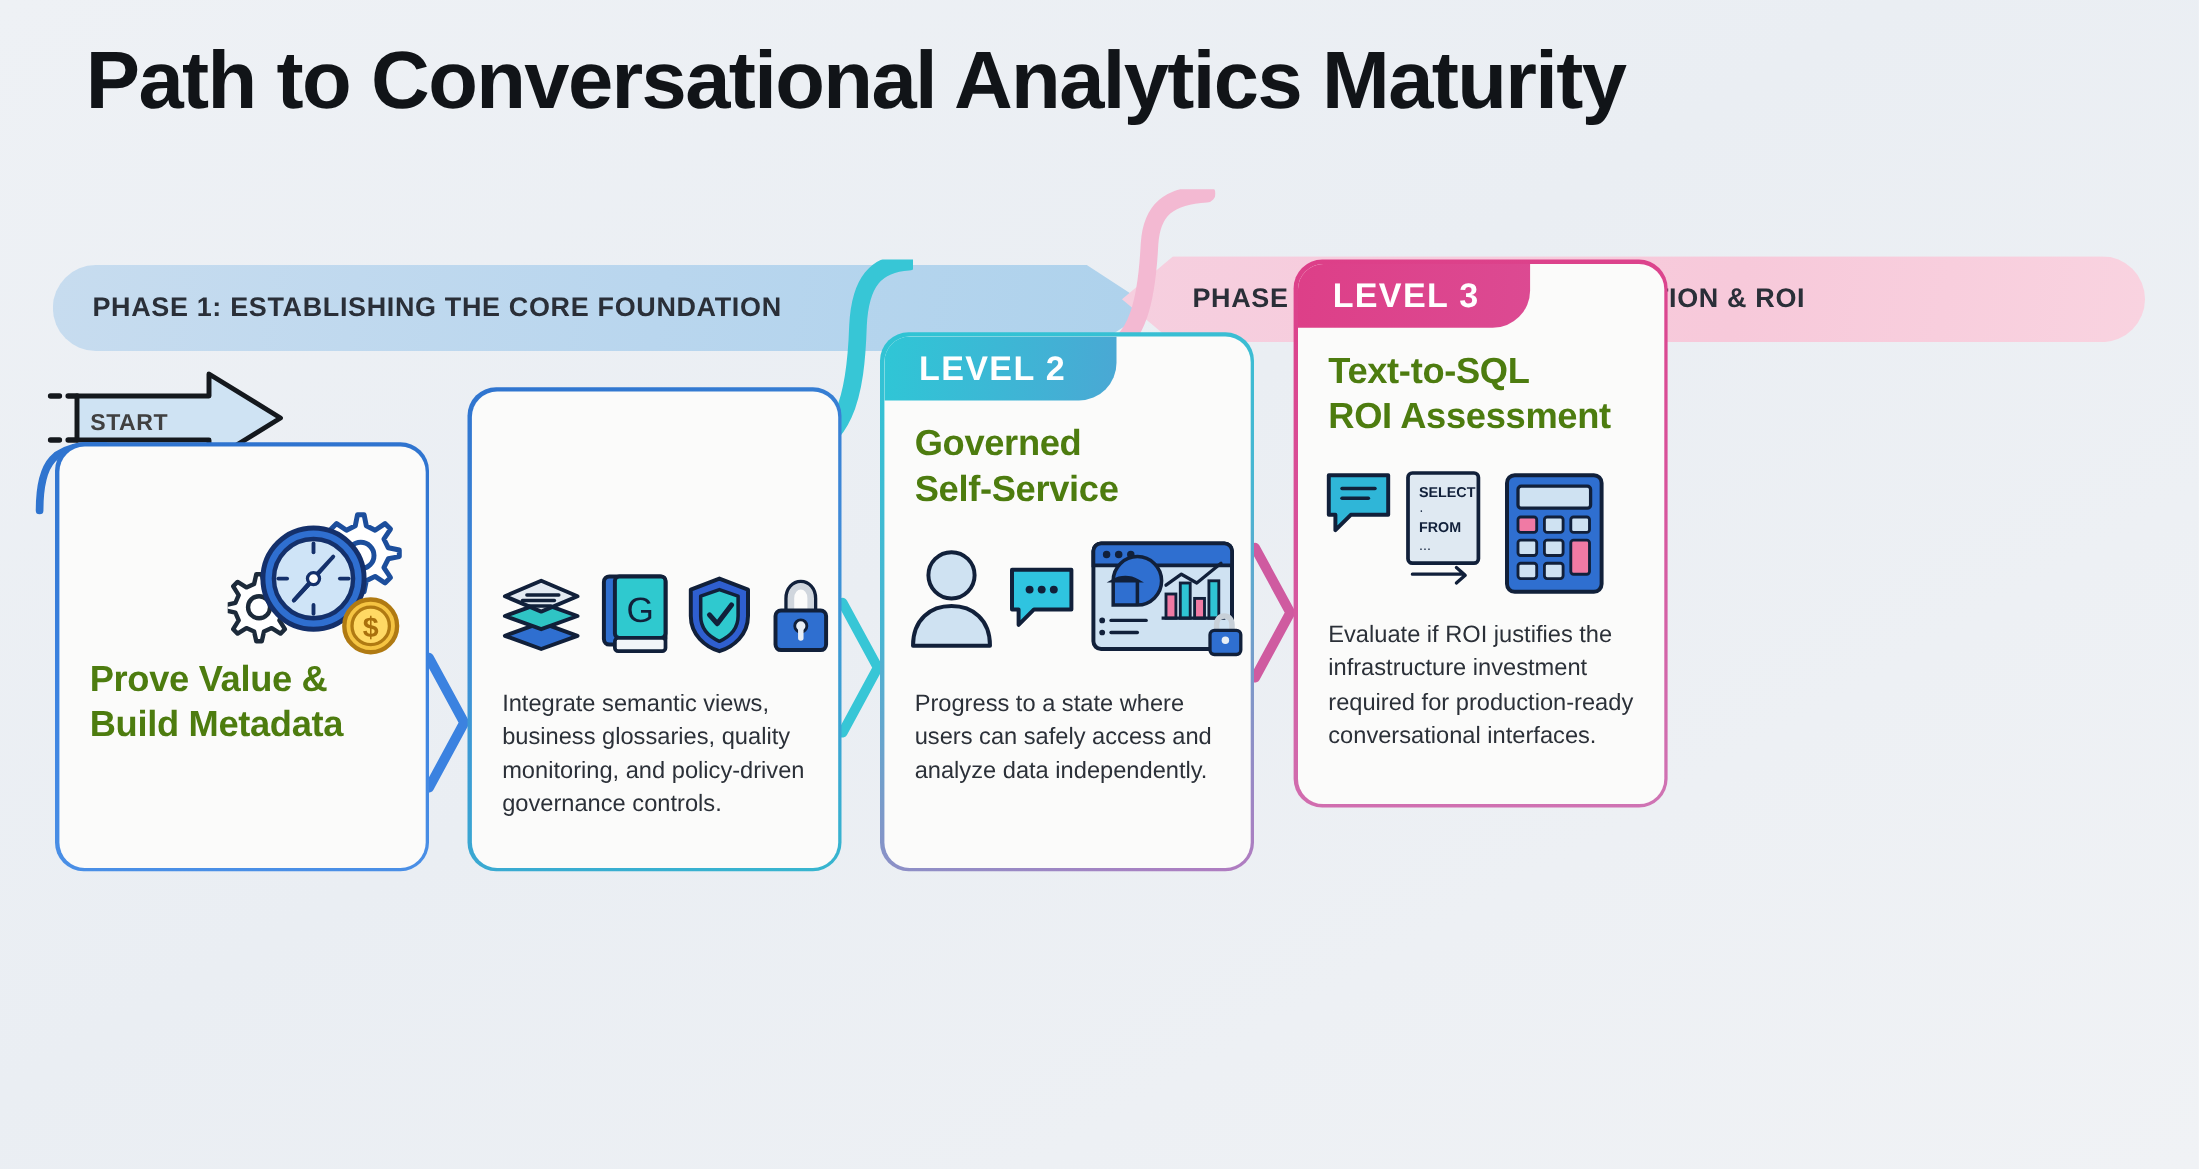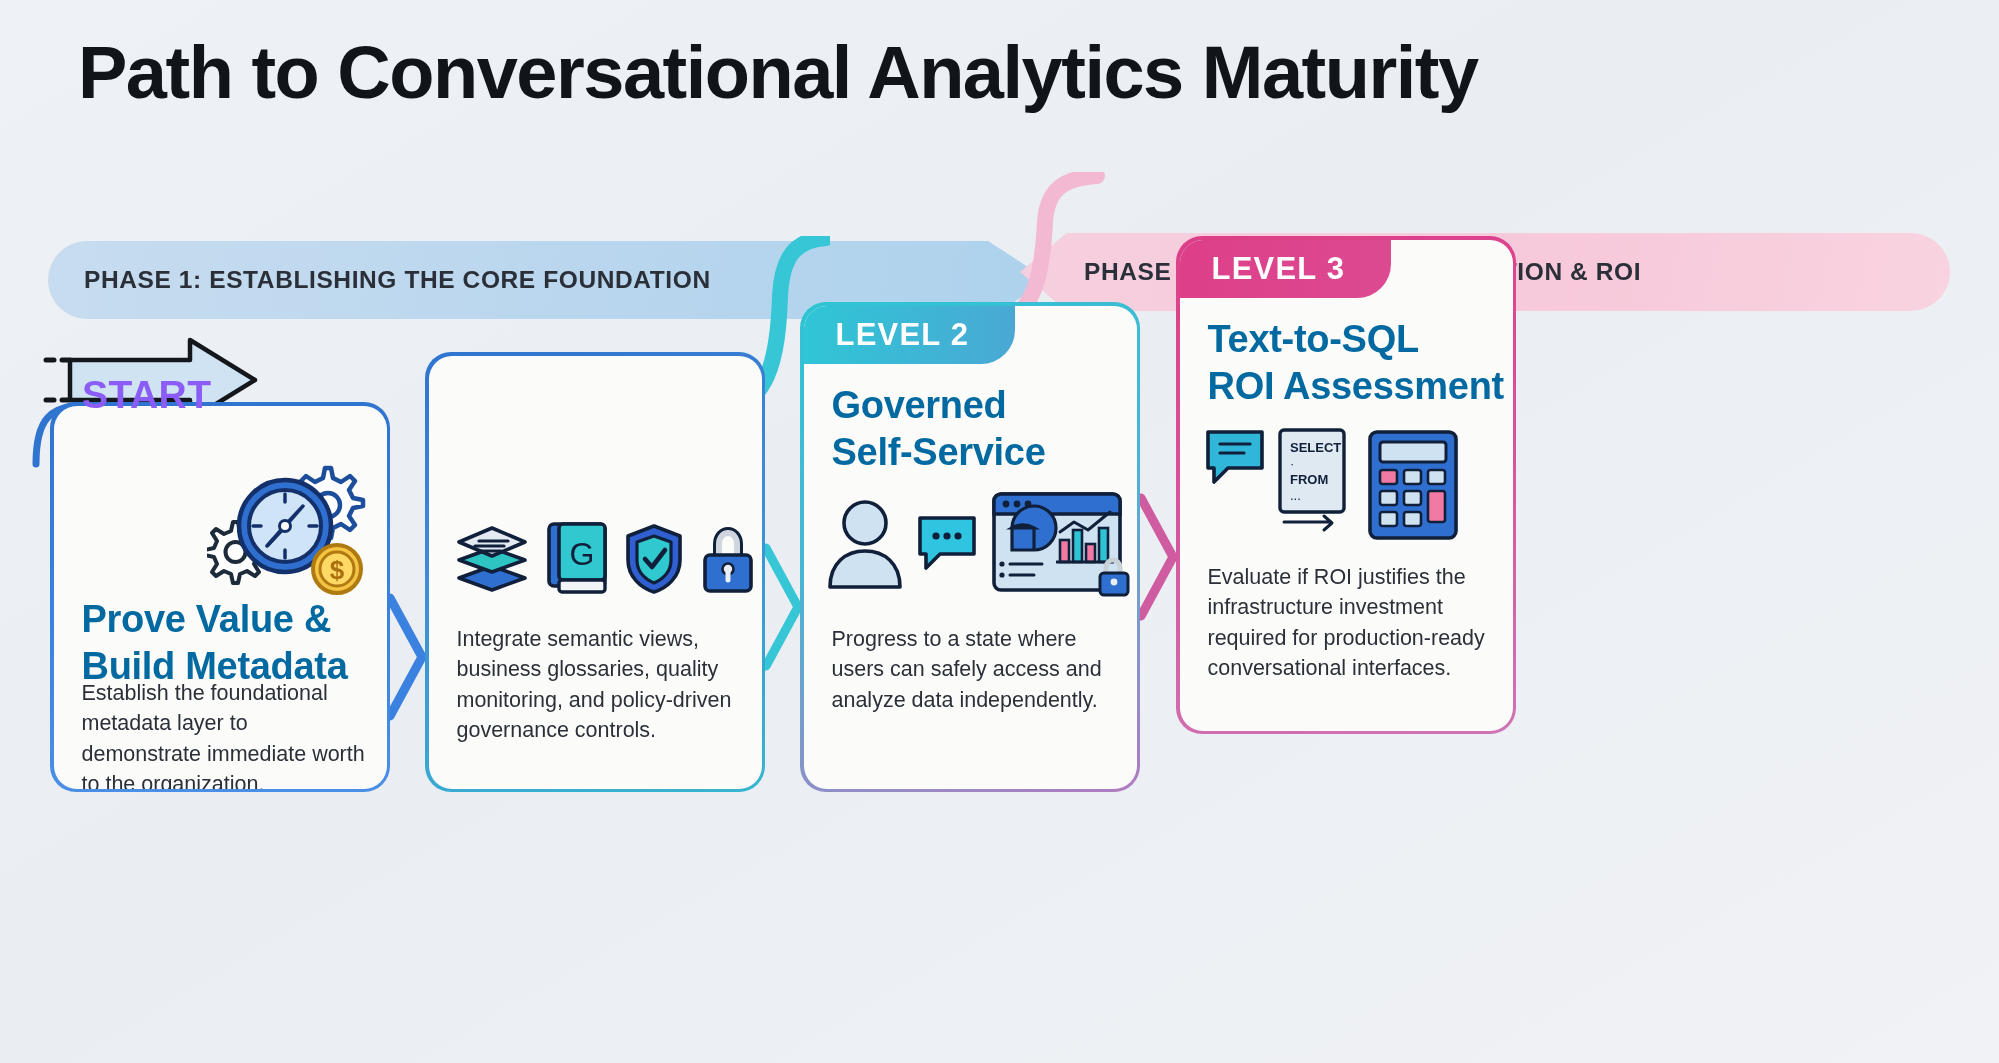--- a/index.html
+++ b/index.html
@@ -46,21 +46,21 @@
     background: linear-gradient(100deg, #f6cfdf 0%, #f7c9da 60%, #f9d3e0 100%);
     border-radius: 40px;
     padding-left: 64px;
     clip-path: polygon(5% 0, 100% 0, 100% 100%, 5% 100%, 0 50%);
   }
 
   
   #start-arrow-wrap { position: absolute; left: 40px; top: 330px; width: 250px; height: 130px; }
   #start-label {
     position: absolute; left: 42px; top: 43px;
-    font-size: 39px; font-weight: 700; color: #8b5cf6; letter-spacing: 0.5px;
+    font-size: 21px; font-weight: 700; color: #404040; letter-spacing: 0.5px;
     z-index: 3;
   }
 
   
   .card {
     position: absolute;
     border-radius: 26px;
     background: #fafafa;
     padding: 3.5px;
   }
@@ -79,24 +79,24 @@
     padding: 0 46px 0 32px;
     color: #ffffff;
     font-size: 31px;
     font-weight: 700;
     letter-spacing: 1.2px;
     border-radius: 0 0 34px 0;
     z-index: 4;
   }
   .card-title {
     position: absolute;
-    font-size: 38px;
+    font-size: 33px;
     font-weight: 700;
     line-height: 1.25;
-    color: #0369a1;
+    color: #4d7c0f;
     letter-spacing: -0.3px;
   }
   .card-desc {
     position: absolute;
     font-size: 21.5px;
     line-height: 1.42;
     color: #2b3038;
   }
   .icon-row { position: absolute; display: flex; align-items: flex-end; }
 
@@ -192,21 +192,20 @@
           <circle cx="130" cy="105" r="17" fill="#ffd964" stroke="#b07a12" stroke-width="3"></circle>
           <text x="130" y="115" font-size="26" font-weight="700" text-anchor="middle" fill="#a9700d" font-family="Liberation Sans, sans-serif">$</text>
         </g>
       </svg>
     </div>
 
     <div class="card-title" style="left:28px;top:190px;">
       <div>Prove Value &amp;</div>
       <div>Build Metadata</div>
     </div>
-    <div class="card-desc" style="left:28px;top:272px;width:290px;">Establish the foundational metadata layer to demonstrate immediate worth to the organization.</div>
   </div>
 </div>
 
 <div class="card" id="card2">
   <div class="card-inner">
 
     <div class="icon-row" style="left:24px;top:164px;gap:14px;">
       <svg width="78" height="74" viewBox="0 0 78 74">
         <path d="M39 44 L6 56 L39 68 L72 56 Z" fill="#2f6fd0" stroke="#11203a" stroke-width="3.6" stroke-linejoin="round"></path>
         <path d="M39 26 L6 38 L39 50 L72 38 Z" fill="#2fc4c4" stroke="#11203a" stroke-width="3.6" stroke-linejoin="round"></path>

